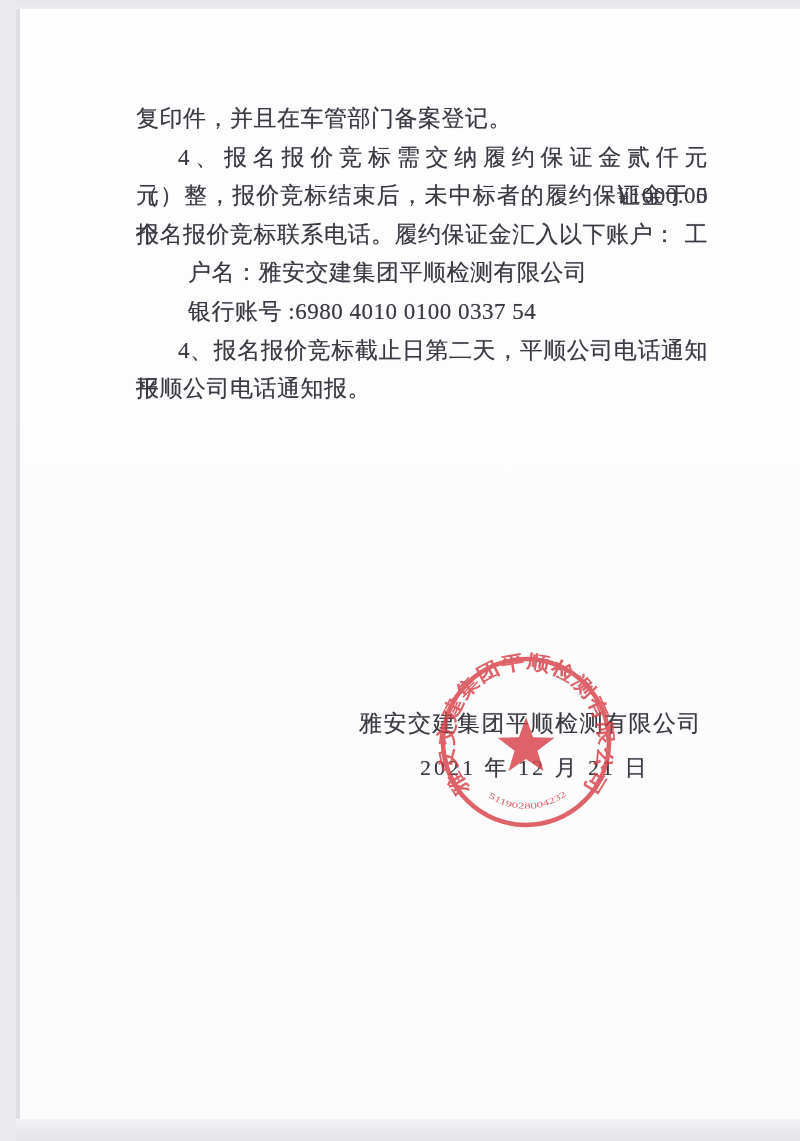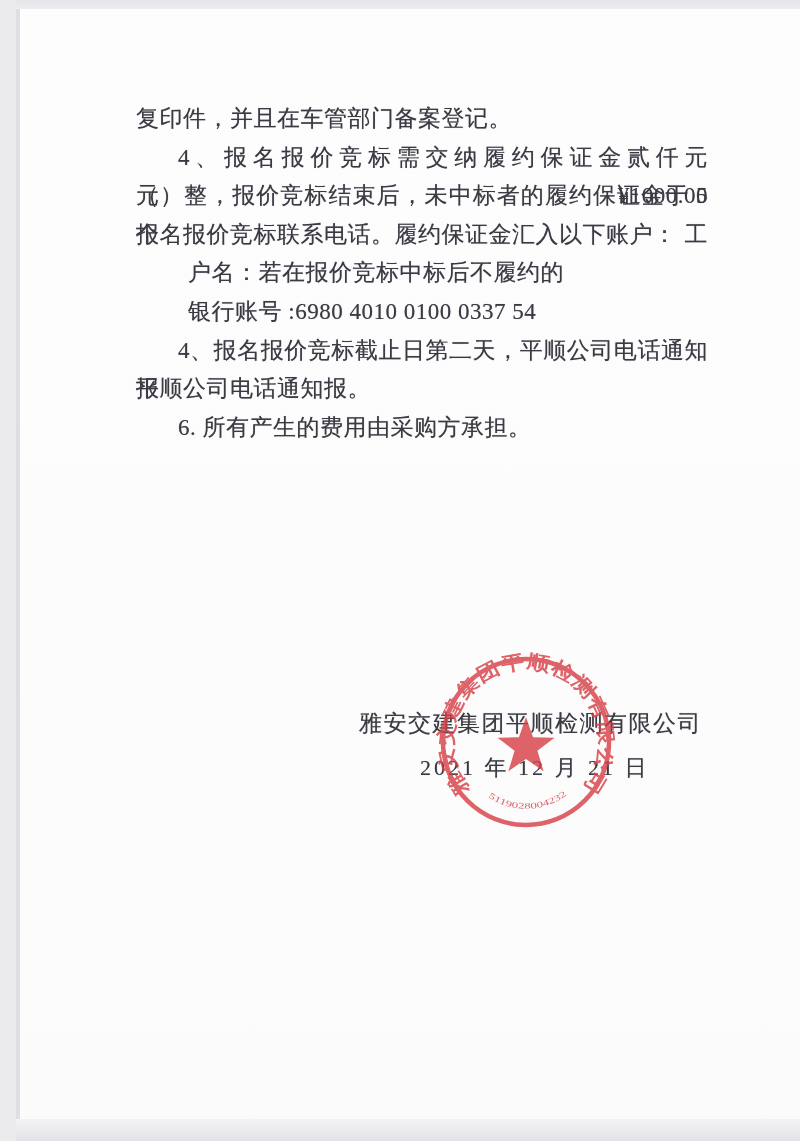--- a/index.html
+++ b/index.html
@@ -65,25 +65,24 @@
   <div class="band-top"></div>
   <div class="edge-left"></div>
 
   <div class="paper">
 
     <div class="body-text">
       <p class="line">复印件，并且在车管部门备案登记。</p>
       <p class="line full ind-a">4、报名报价竞标需交纳履约保证金贰仟元（¥1000.00</p>
       <p class="line full">元）整，报价竞标结束后，未中标者的履约保证金于 5 个工</p>
       <p class="line">报名报价竞标联系电话。履约保证金汇入以下账户：</p>
-      <p class="line ind-b">户名：若在报价竞标中标后不履约的</p>
+      <p class="line ind-b">户名：雅安交建集团平顺检测有限公司</p>
       <p class="line ind-b">银行账号 :6980 4010 0100 0337 54</p>
       <p class="line full ind-a">4、报名报价竞标截止日第二天，平顺公司电话通知报</p>
       <p class="line">平顺公司电话通知报。</p>
-      <p class="line ind-a">6. 所有产生的费用由采购方承担。</p>
     </div>
 
     <div class="sig-company">雅安交建集团平顺检测有限公司</div>
     <div class="sig-date">2021 年 12 月 21 日</div>
 
     <svg class="seal" viewBox="-100 -100 200 200" xmlns="http://www.w3.org/2000/svg">
       <defs>
         <path id="sealArcTop" d="M -52 52 A 73.5 73.5 0 1 1 52 52" fill="none"></path>
         <path id="sealArcBottom" d="M -42 52 A 67 67 0 0 0 42 52" fill="none"></path>
       </defs>

